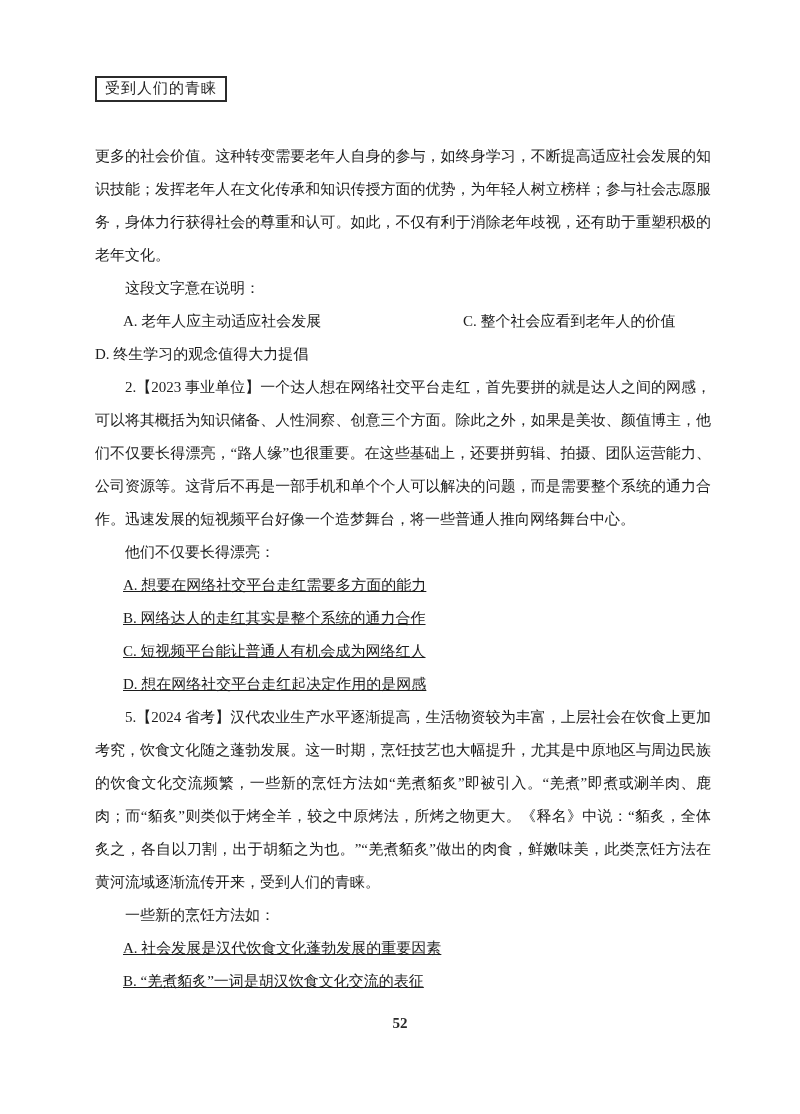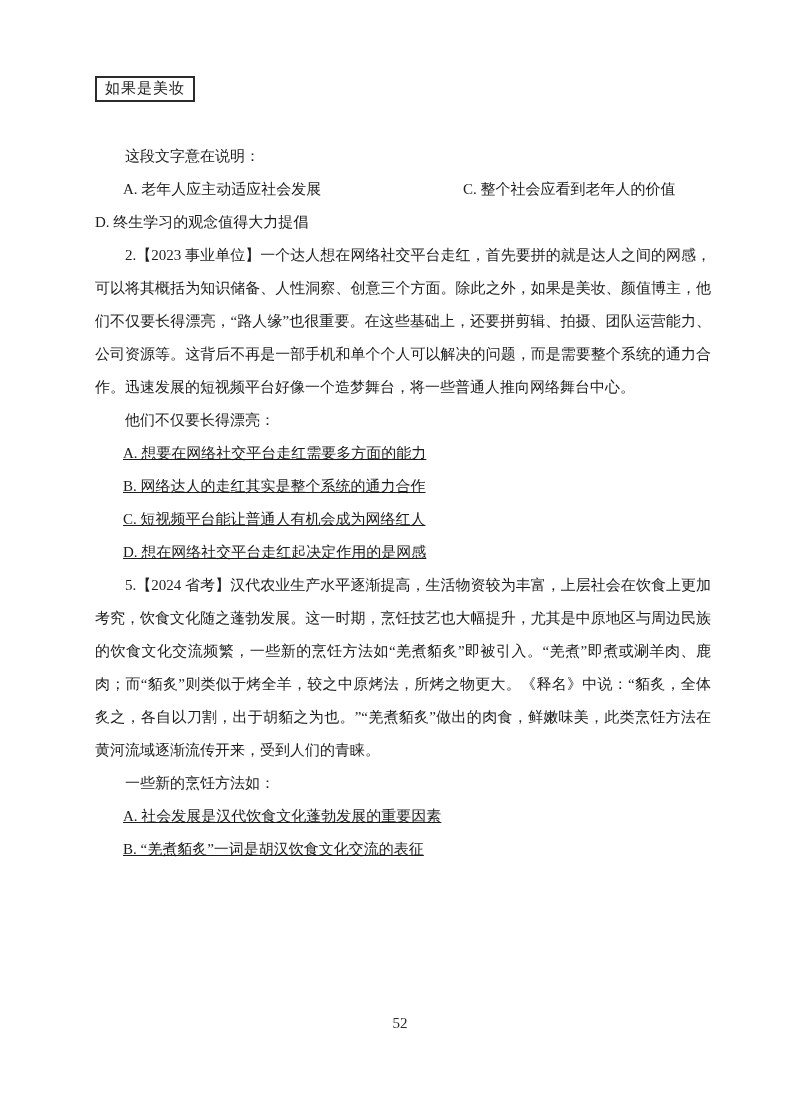--- a/index.html
+++ b/index.html
@@ -63,31 +63,33 @@
   }
   .footer {
     position: absolute;
     left: 0;
     top: 1010px;
     width: 800px;
     text-align: center;
     font-size: 15px;
     line-height: 26px;
     color: #2a2a2a;
+    font-weight: bold;
   }
 </style>
 </head>
 <body>
 
 <div class="page">
 
-  <div class="badge">如果是美妆</div>
+  <div class="badge">受到人们的青睐</div>
 
   <main class="content">
 
+    <p class="para">更多的社会价值。这种转变需要老年人自身的参与，如终身学习，不断提高适应社会发展的知识技能；发挥老年人在文化传承和知识传授方面的优势，为年轻人树立榜样；参与社会志愿服务，身体力行获得社会的尊重和认可。如此，不仅有利于消除老年歧视，还有助于重塑积极的老年文化。</p>
 
     <p class="prompt">这段文字意在说明：</p>
 
     <div class="opt-grid">
       <span class="opt opt-left">A. 老年人应主动适应社会发展</span>
       <span class="opt opt-left">C. 整个社会应看到老年人的价值</span>
       <span class="opt">D. 终生学习的观念值得大力提倡</span>
     </div>
 
     <p class="para para-q">2.【2023 事业单位】一个达人想在网络社交平台走红，首先要拼的就是达人之间的网感，可以将其概括为知识储备、人性洞察、创意三个方面。除此之外，如果是美妆、颜值博主，他们不仅要长得漂亮，“路人缘”也很重要。在这些基础上，还要拼剪辑、拍摄、团队运营能力、公司资源等。这背后不再是一部手机和单个个人可以解决的问题，而是需要整个系统的通力合作。迅速发展的短视频平台好像一个造梦舞台，将一些普通人推向网络舞台中心。</p>

